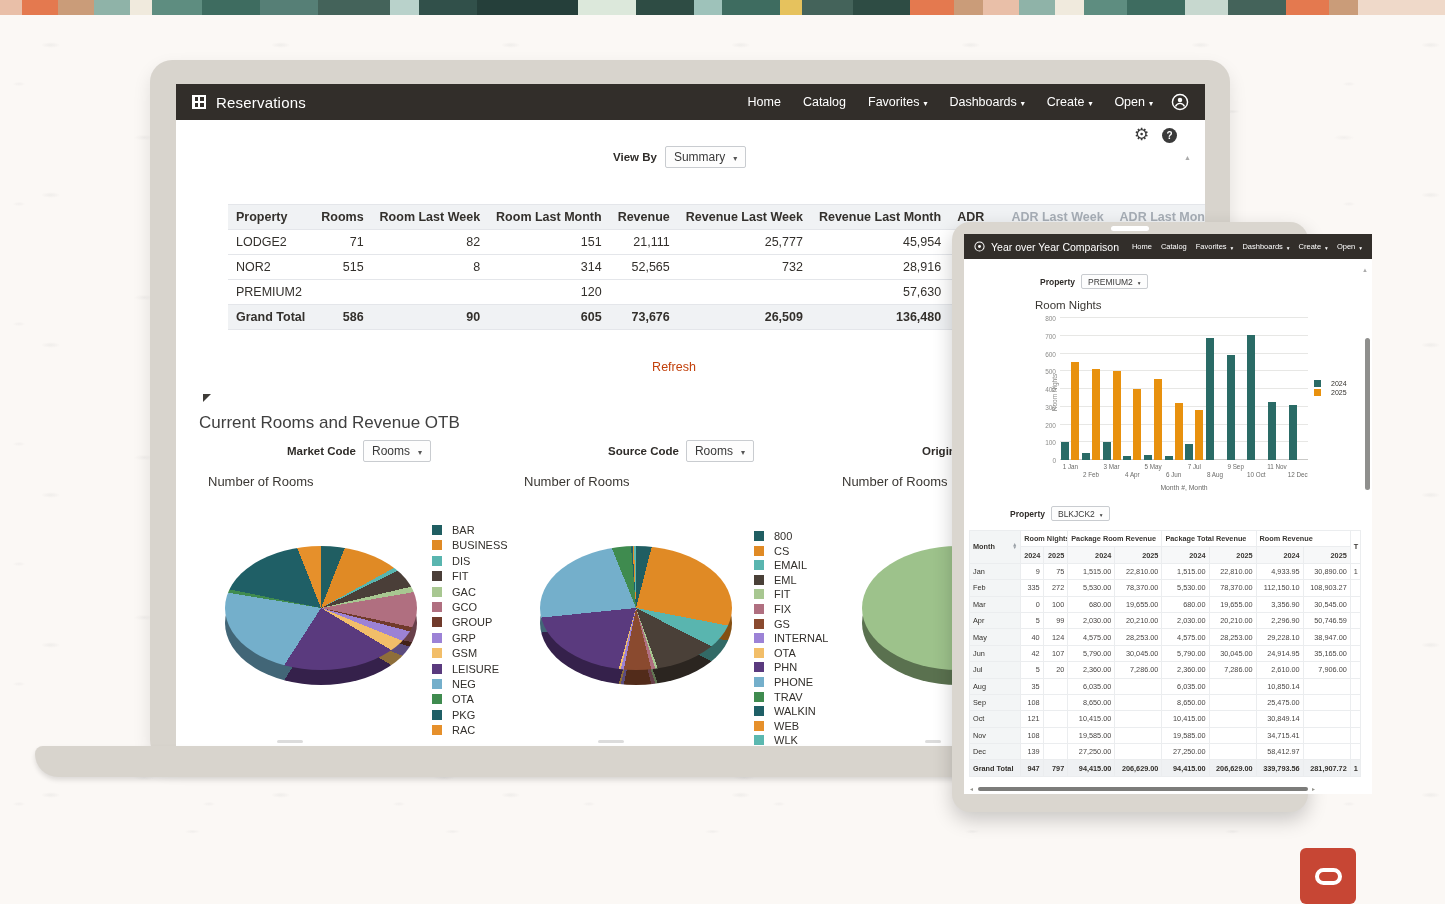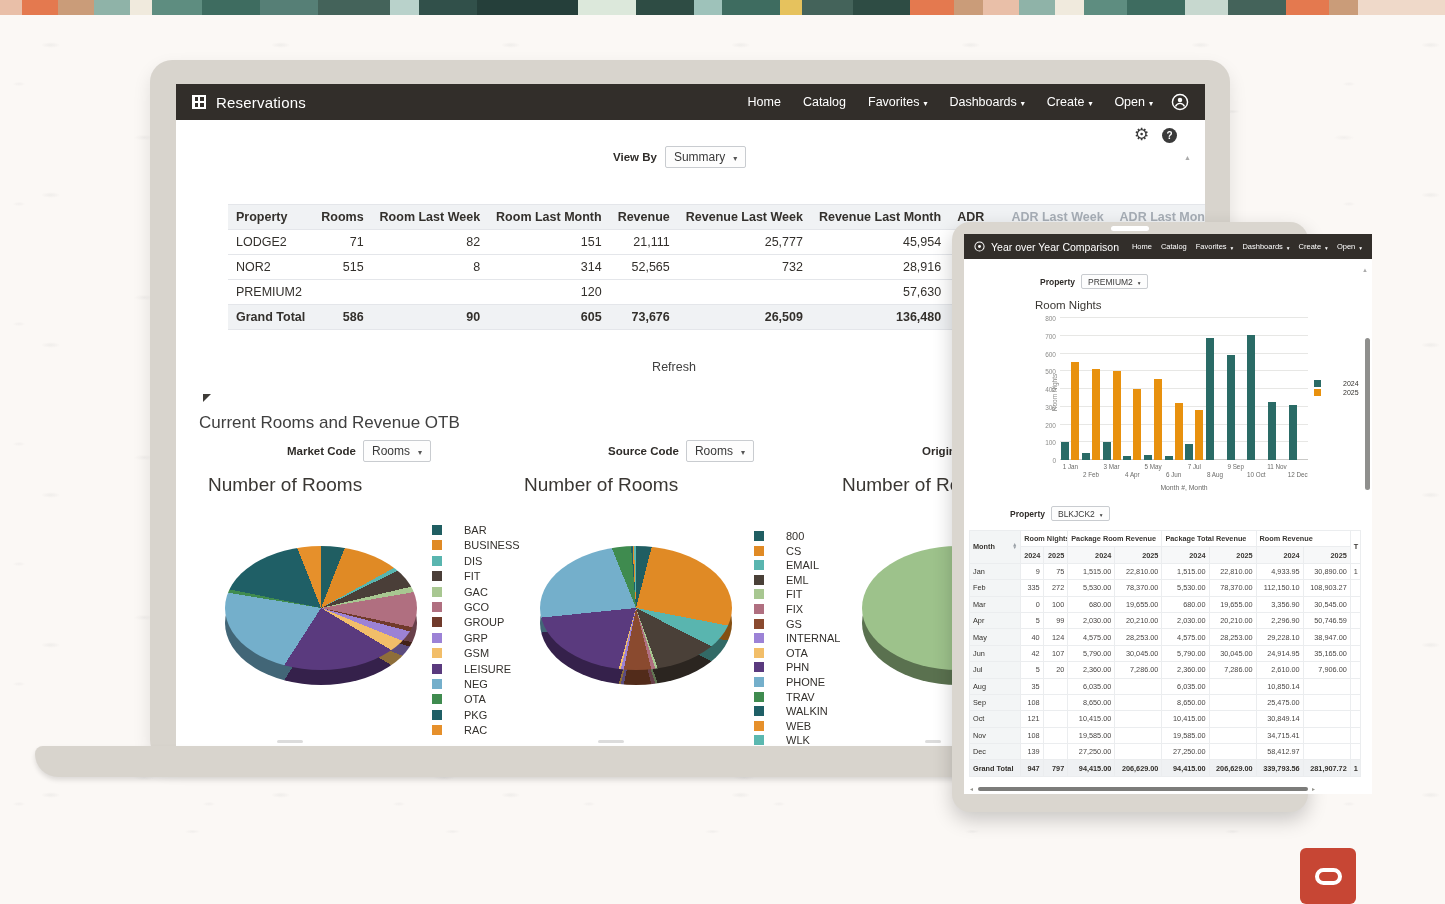--- a/index.html
+++ b/index.html
@@ -53,37 +53,37 @@
     padding:3px 8px;font-size:12px;color:#3A3A3A;border-radius:2px;}
   .select-box .caret{color:#555;}
   
   .sum-table{position:absolute;left:52px;top:120px;width:892px;border-collapse:collapse;font-size:12.5px;color:#33302C;}
   .sum-table th,.sum-table td{border-top:1px solid #E4E6EA;border-bottom:1px solid #E4E6EA;padding:5px 8px;height:25px;}
   .sum-table thead th{background:#F0F2F4;text-align:left;font-weight:bold;white-space:nowrap;overflow:hidden;}
   .sum-table thead th.faded{color:#A6ADB5;}
   .sum-table td{text-align:right;white-space:nowrap;}
   .sum-table td.left{text-align:left;}
   .sum-table tr.gt td{background:#F0F2F4;font-weight:bold;}
-  .refresh{position:absolute;left:52px;top:276px;width:892px;text-align:center;font-size:12.5px;color:#404040;cursor:pointer;}
+  .refresh{position:absolute;left:52px;top:276px;width:892px;text-align:center;font-size:12.5px;color:#c2410c;cursor:pointer;}
   .collapse-tri{position:absolute;left:27px;top:310px;width:0;height:0;border-top:8px solid #3F3C38;border-right:8px solid transparent;}
   .otb-title{position:absolute;left:23px;top:329px;font-size:17px;font-weight:400;color:#404040;}
   .filter-row{position:absolute;top:356px;display:flex;align-items:center;gap:7px;}
   .filter-label{font-size:11.5px;font-weight:bold;color:#2F2C29;white-space:nowrap;}
   .f1{left:111px;} .f2{left:432px;} .f3{left:746px;}
-  .chart-title{position:absolute;top:390px;font-size:19px;color:#3A3733;}
+  .chart-title{position:absolute;top:390px;font-size:13px;color:#3A3733;}
   .ct1{left:32px;} .ct2{left:348px;} .ct3{left:666px;}
   
   .pie{position:absolute;width:192px;height:124px;top:462px;}
   .pie1{left:49px;} .pie2{left:364px;} .pie3{left:686px;}
   .pie-side{position:absolute;left:0;top:15px;width:100%;height:100%;border-radius:50%;filter:brightness(.58) saturate(1.05);}
   .pie-top{position:absolute;left:0;top:0;width:100%;height:100%;border-radius:50%;}
   .legend{position:absolute;display:flex;flex-direction:column;}
   .legend1{left:256px;top:440px;gap:3.4px;}
   .legend2{left:578px;top:446px;gap:2.6px;}
-  .leg-item{display:flex;align-items:center;gap:22px;}
+  .leg-item{display:flex;align-items:center;gap:10px;}
   .leg-sq{width:10px;height:10px;flex:0 0 auto;}
   .leg-lb{font-size:11px;color:#33302C;}
   .smudge{position:absolute;height:3px;border-radius:2px;background:rgba(130,130,130,.28);}
   
   .tablet-frame{position:absolute;left:952px;top:222px;width:356px;height:590px;background:#DAD6CF;border-radius:18px;
     box-shadow:0 8px 20px rgba(0,0,0,.20);z-index:10;}
   .notch{position:absolute;left:50%;top:4px;transform:translateX(-50%);width:38px;height:5px;background:#fff;border-radius:3px;}
   .tablet-screen{position:absolute;left:12px;top:12px;width:408px;height:560px;background:#fff;overflow:hidden;}
   .tnav{position:absolute;left:0;top:0;width:408px;height:25px;background:#322E2A;display:flex;align-items:center;padding:0 10px;color:#fff;}
   .tnav-title{font-size:10.5px;margin-left:6px;white-space:nowrap;}

